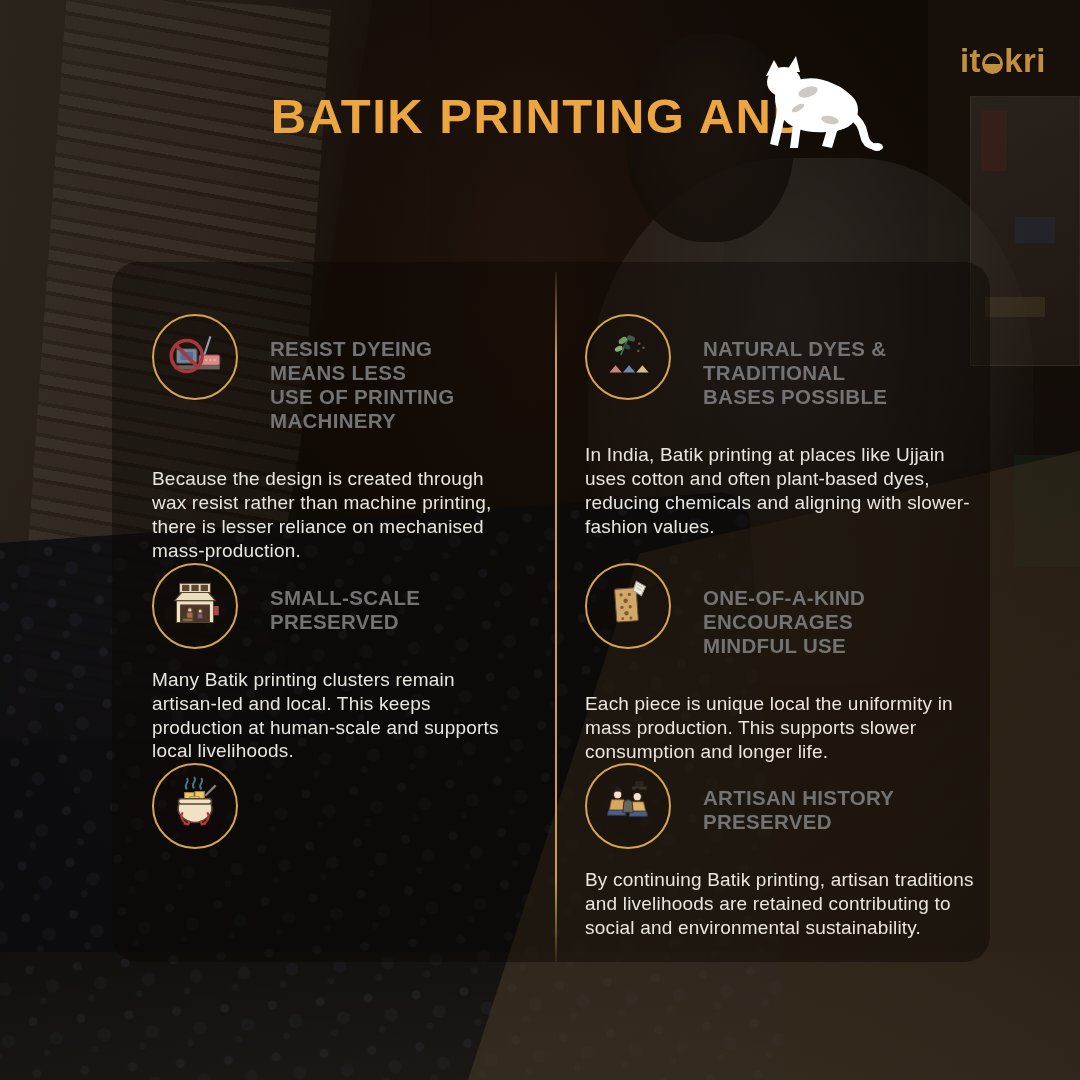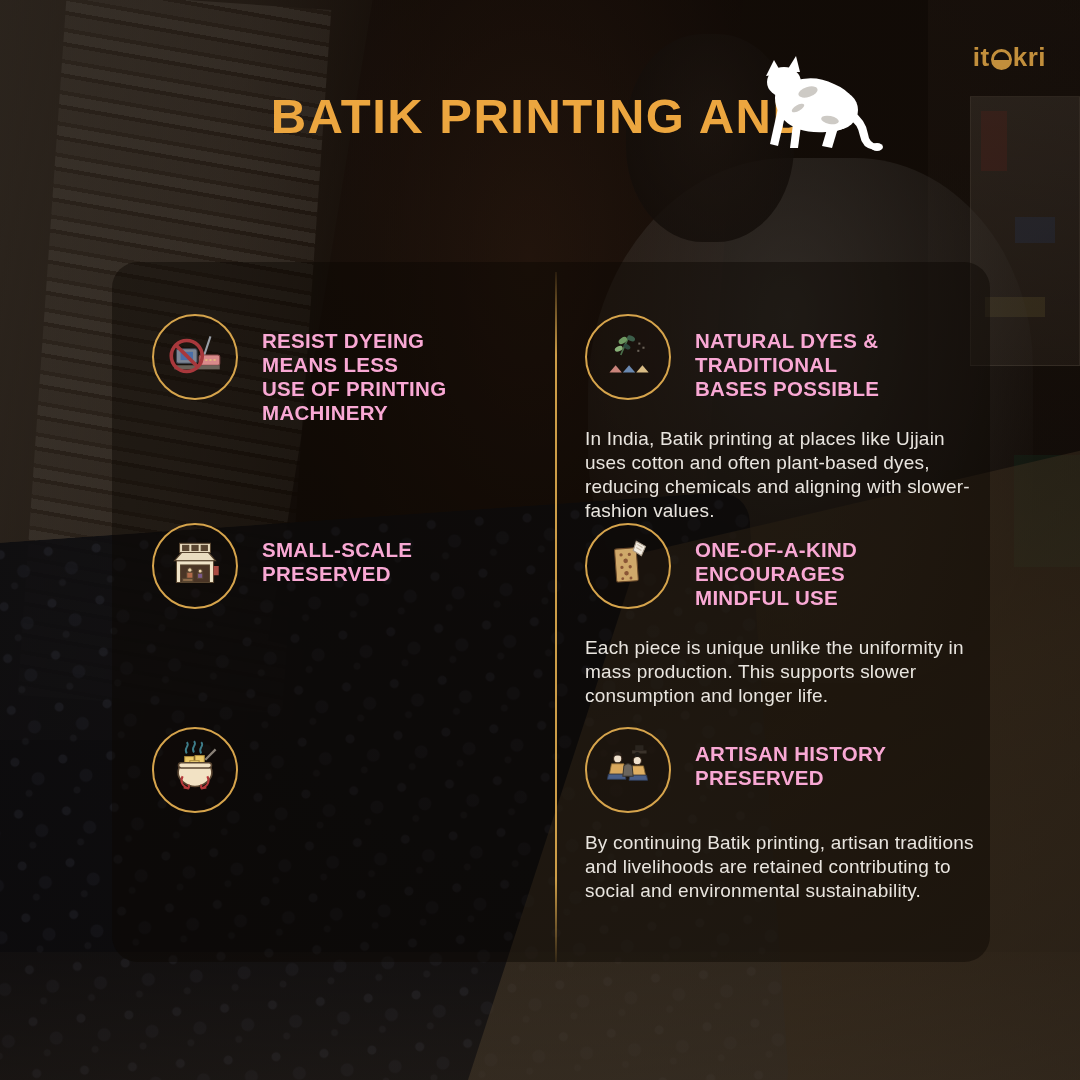--- a/index.html
+++ b/index.html
@@ -39,41 +39,41 @@
     background:linear-gradient(165deg,rgba(92,72,48,.55) 0%,rgba(124,100,66,.60) 45%,rgba(152,128,92,.55) 100%);
     clip-path:polygon(28% 18%,100% 2%,100% 100%,0 100%);}
   .bg-bottom{left:0;top:952px;width:1080px;height:128px;
     background:linear-gradient(180deg,rgba(140,115,85,.10),rgba(162,136,102,.22));}
   .bg-overlay{left:0;top:0;right:0;bottom:0;
     background:radial-gradient(ellipse at 50% 40%,rgba(14,9,5,.42),rgba(10,6,4,.62));}
   
   .title{left:0;top:86px;width:1080px;text-align:center;color:#ECA63F;
     font-weight:700;font-size:49px;line-height:60px;letter-spacing:1.5px;z-index:4;}
   .cat{left:746px;top:48px;width:140px;height:110px;z-index:5;}
-  .logo{right:34px;top:42px;z-index:5;color:#C28F3C;font-weight:700;font-size:26px;
+  .logo{right:34px;top:42px;z-index:5;color:#C28F3C;font-weight:700;font-size:33px;
     letter-spacing:.5px;display:flex;align-items:center;justify-content:space-between;}
   .logo-o{display:inline-block;width:21px;height:21px;border:3.5px solid #C28F3C;border-radius:50%;
     margin:4px 1px 0 1px;box-sizing:border-box;
     background:linear-gradient(180deg,rgba(0,0,0,0) 50%,#C28F3C 50%);}
   
   .panel{left:112px;top:262px;width:878px;height:700px;border-radius:26px;
     background:rgba(10,6,3,.45);z-index:2;}
   .divider{left:555px;top:272px;width:2px;height:690px;z-index:3;
     background:linear-gradient(180deg,rgba(199,149,68,.10),rgba(214,164,74,.95) 12%,rgba(214,164,74,.95) 88%,rgba(199,149,68,.10));}
   .grid{left:112px;top:262px;width:878px;height:700px;z-index:3;
     display:grid;grid-template-columns:1fr 1fr;grid-template-rows:1fr 1fr 1fr;
     padding:52px 0 30px 0;box-sizing:border-box;}
   .card{box-sizing:border-box;}
   .card.col-l{padding-left:40px;padding-right:50px;}
   .card.col-r{padding-left:34px;padding-right:14px;}
   .card-head{display:flex;gap:16px;align-items:flex-start;}
   .icon-circle{flex:0 0 auto;width:86px;height:86px;border:2px solid #D6A44C;border-radius:50%;
     display:flex;align-items:center;justify-content:center;background:rgba(18,11,7,.25);box-sizing:border-box;}
   .icon-circle svg{width:66px;height:66px;}
-  .card-heading{margin:8px;padding-top:7px;color:#f9a8d4;font-size:20.5px;font-weight:700;
+  .card-heading{margin:16px;padding-top:7px;color:#737373;font-size:20.5px;font-weight:700;
     line-height:1.17;letter-spacing:.3px;}
   .card-body{margin:18px 0 0 0;color:#E9E5DF;font-size:19px;line-height:1.26;letter-spacing:.2px;}
 </style>
 </head>
 <body>
 
 <div class="canvas">
 
   <div class="abs bg-wall-left"></div>
   <div class="abs bg-door"></div>
@@ -138,20 +138,21 @@
             <path d="M38,35 h16" stroke="#e8c87a" stroke-width="1.5" stroke-dasharray="2,2" fill="none"></path>
             <rect x="12" y="40" width="44" height="4" fill="#6a6258"></rect>
             <rect x="14" y="24" width="20" height="14" rx="2" fill="#7d8694" stroke="#3c4350"></rect>
             <rect x="18" y="27" width="12" height="8" fill="#4a6ea8"></rect>
             <circle cx="24" cy="31" r="15" fill="none" stroke="#a8383c" stroke-width="3.5"></circle>
             <line x1="13.5" y1="20.5" x2="34.5" y2="41.5" stroke="#a8383c" stroke-width="3.5"></line>
           </svg>
         </div>
         <h3 class="card-heading">RESIST DYEING MEANS LESS<br>USE OF PRINTING<br>MACHINERY</h3>
       </div>
+      <p class="card-body">Because the design is created through wax resist rather than machine printing, there is lesser reliance on mechanised mass-production.</p>
     </div>
 
     <div class="card col-r">
       <div class="card-head">
         <div class="icon-circle">
           <svg viewBox="0 0 64 64">
             <path d="M25,30 Q29,20 33,12" stroke="#4a6e4a" stroke-width="1.6" fill="none"></path>
             <ellipse cx="27" cy="16" rx="4.5" ry="2.8" fill="#6f9a62" transform="rotate(-35 27 16)"></ellipse>
             <ellipse cx="35" cy="14" rx="4" ry="2.5" fill="#3c5e4a" transform="rotate(25 35 14)"></ellipse>
             <ellipse cx="23" cy="24" rx="4" ry="2.5" fill="#88b078" transform="rotate(-25 23 24)"></ellipse>
@@ -185,20 +186,21 @@
               <rect x="24" y="38" width="6" height="6" fill="#b06a4a"></rect>
               <circle cx="37" cy="37" r="2" fill="#e9cfa8"></circle>
               <rect x="34.5" y="39" width="5" height="5" fill="#7a5a8a"></rect>
               <rect x="20" y="44" width="10" height="3" fill="#8a6a4a"></rect>
               <rect x="50" y="32" width="5" height="9" fill="#a84a42" stroke="none"></rect>
             </g>
           </svg>
         </div>
         <h3 class="card-heading">SMALL-SCALE PRESERVED</h3>
       </div>
+      <p class="card-body">Many Batik printing clusters remain artisan-led and local. This keeps production at human-scale and supports local livelihoods.</p>
     </div>
 
     <div class="card col-r">
       <div class="card-head">
         <div class="icon-circle">
           <svg viewBox="0 0 64 64">
             <rect x="20" y="15" width="21" height="32" rx="1.5" fill="#cfa86a" stroke="#6b4a2a" transform="rotate(-4 30 31)"></rect>
             <g fill="#8a5636" transform="rotate(-4 30 31)">
               <circle cx="26" cy="21" r="1.6"></circle>
                 <circle cx="34" cy="21" r="1.6"></circle>
@@ -208,21 +210,21 @@
               <circle cx="30" cy="39" r="2.2"></circle>
               <circle cx="26" cy="44" r="1.4"></circle>
                 <circle cx="34" cy="44" r="1.4"></circle>
             </g>
             <path d="M40,8 L49,13 L45,22 L37,17 Z" fill="#f2ece2" stroke="#a89a88"></path>
             <path d="M41,11 l5,3 M40,14 l5,3" stroke="#c8baa8" stroke-width="1" fill="none"></path>
           </svg>
         </div>
         <h3 class="card-heading">ONE-OF-A-KIND ENCOURAGES<br>MINDFUL USE</h3>
       </div>
-      <p class="card-body">Each piece is unique unlike the uniformity in mass production. This supports slower consumption and longer life.</p>
+      <p class="card-body">Each piece is unique local the uniformity in mass production. This supports slower consumption and longer life.</p>
     </div>
 
     <div class="card col-l">
 
       <div class="card-head">
         <div class="icon-circle">
           <svg viewBox="0 0 64 64">
             <path d="M24,16 q-2,-3 0,-6 q2,-3 0,-5" stroke="#3e7d8a" stroke-width="1.8" fill="none"></path>
             <path d="M31,15 q-2,-3 0,-6 q2,-3 0,-5" stroke="#3e7d8a" stroke-width="1.8" fill="none"></path>
             <path d="M38,16 q-2,-3 0,-6 q2,-3 0,-5" stroke="#3e7d8a" stroke-width="1.8" fill="none"></path>

